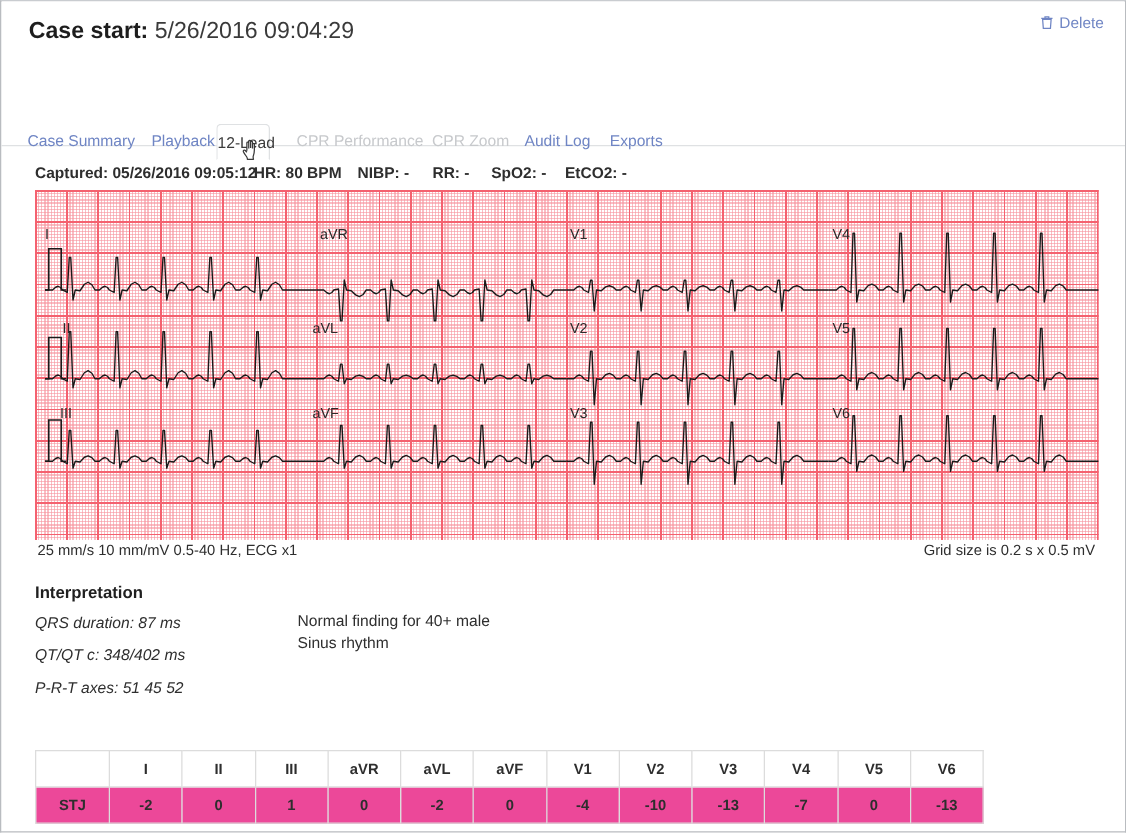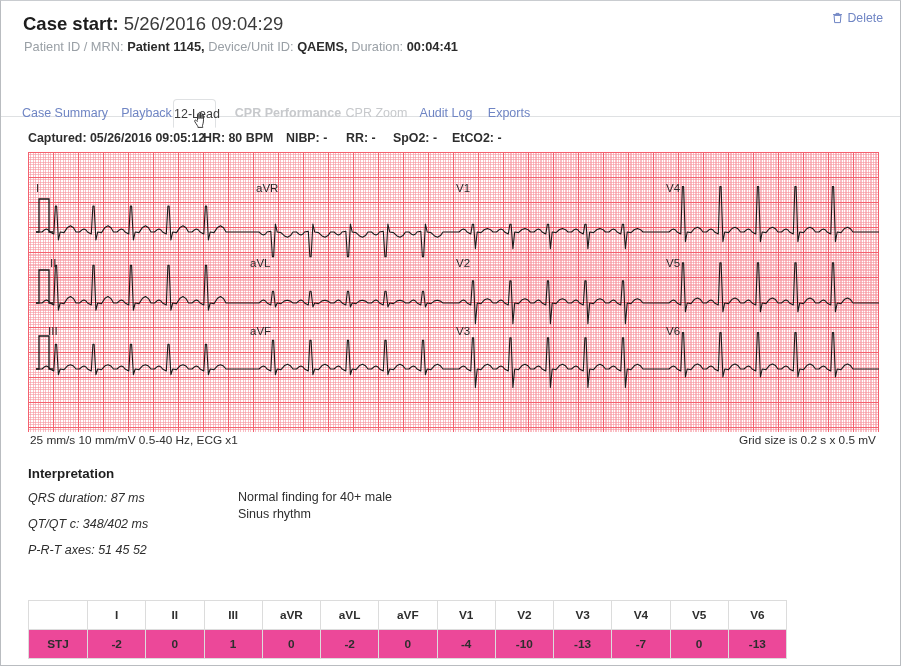--- a/index.html
+++ b/index.html
@@ -247,45 +247,37 @@
 </head>
 <body>
 
 <div id="window">
 
   <div id="header">
     <div id="case-start">
       <span class="lbl">Case start:</span>
       <span class="val">5/26/2016 09:04:29</span>
     </div>
-    <div id="meta-line">
-      <span>Patient ID / MRN:</span>
-      <span class="strong">Patient 1145,</span>
-      <span>Device/Unit ID:</span>
-      <span class="strong">QAEMS,</span>
-      <span>Duration:</span>
-      <span class="strong">00:04:41</span>
-    </div>
     <div id="delete-btn">
       <span class="trash">
         <svg width="11" height="12" viewBox="0 0 11 12">
           <path d="M1 2.6h9" stroke="#6f85c4" stroke-width="1" fill="none"></path>
           <path d="M4 2.6V1.4h3v1.2" stroke="#6f85c4" stroke-width="1" fill="none"></path>
           <path d="M2.1 3.4h6.8l-.55 7.2H2.65z" stroke="#6f85c4" stroke-width="1" fill="none"></path>
         </svg>
       </span>
       <span>Delete</span>
     </div>
   </div>
 
   <div id="tabbar">
       <div class="tab" style="left: 16px; width: 96px;"><span>Case Summary</span></div>
       <div class="tab" style="left: 112px; width: 67px;"><span>Playback</span></div>
       <div class="tab active" style="left: 172px; width: 43px;"><span>12-Lead</span></div>
-      <div class="tab disabled" style="left: 229px; width: 116px; font-weight: bold;"><span>CPR Performance</span></div>
+      <div class="tab disabled" style="left: 229px; width: 116px;"><span>CPR Performance</span></div>
       <div class="tab disabled" style="left: 340px; width: 71px;"><span>CPR Zoom</span></div>
       <div class="tab" style="left: 411px; width: 68px;"><span>Audit Log</span></div>
       <div class="tab" style="left: 479px; width: 58px;"><span>Exports</span></div>
     </div>
   <svg id="cursor-hand" viewBox="0 0 20 22">
     <path d="M5.5 11.5V5.2c0-.8 1.5-.8 1.5 0v4.6M7 9.5V4c0-.85 1.5-.85 1.5 0v5.3M8.5 9.3V4.6c0-.8 1.5-.8 1.5 0v4.9M10 9.8V6.4c0-.8 1.5-.8 1.5 0v4.4c0 3-1 5.6-1 5.6 0 1.3.3 2 .3 2H5.9s.1-.9-.5-1.8c-.6-.9-2.2-3.1-2.7-4.2-.45-1 .75-1.85 1.55-1l1.25 1.4" fill="#ffffff" stroke="#3a3a3a" stroke-width="1" stroke-linejoin="round"></path>
   </svg>
 
   <div id="vitals" style="position: absolute;">
       <span class="item" style="position: absolute; left: 0px;"><span>Captured: </span><span>05/26/2016 09:05:12</span></span>

